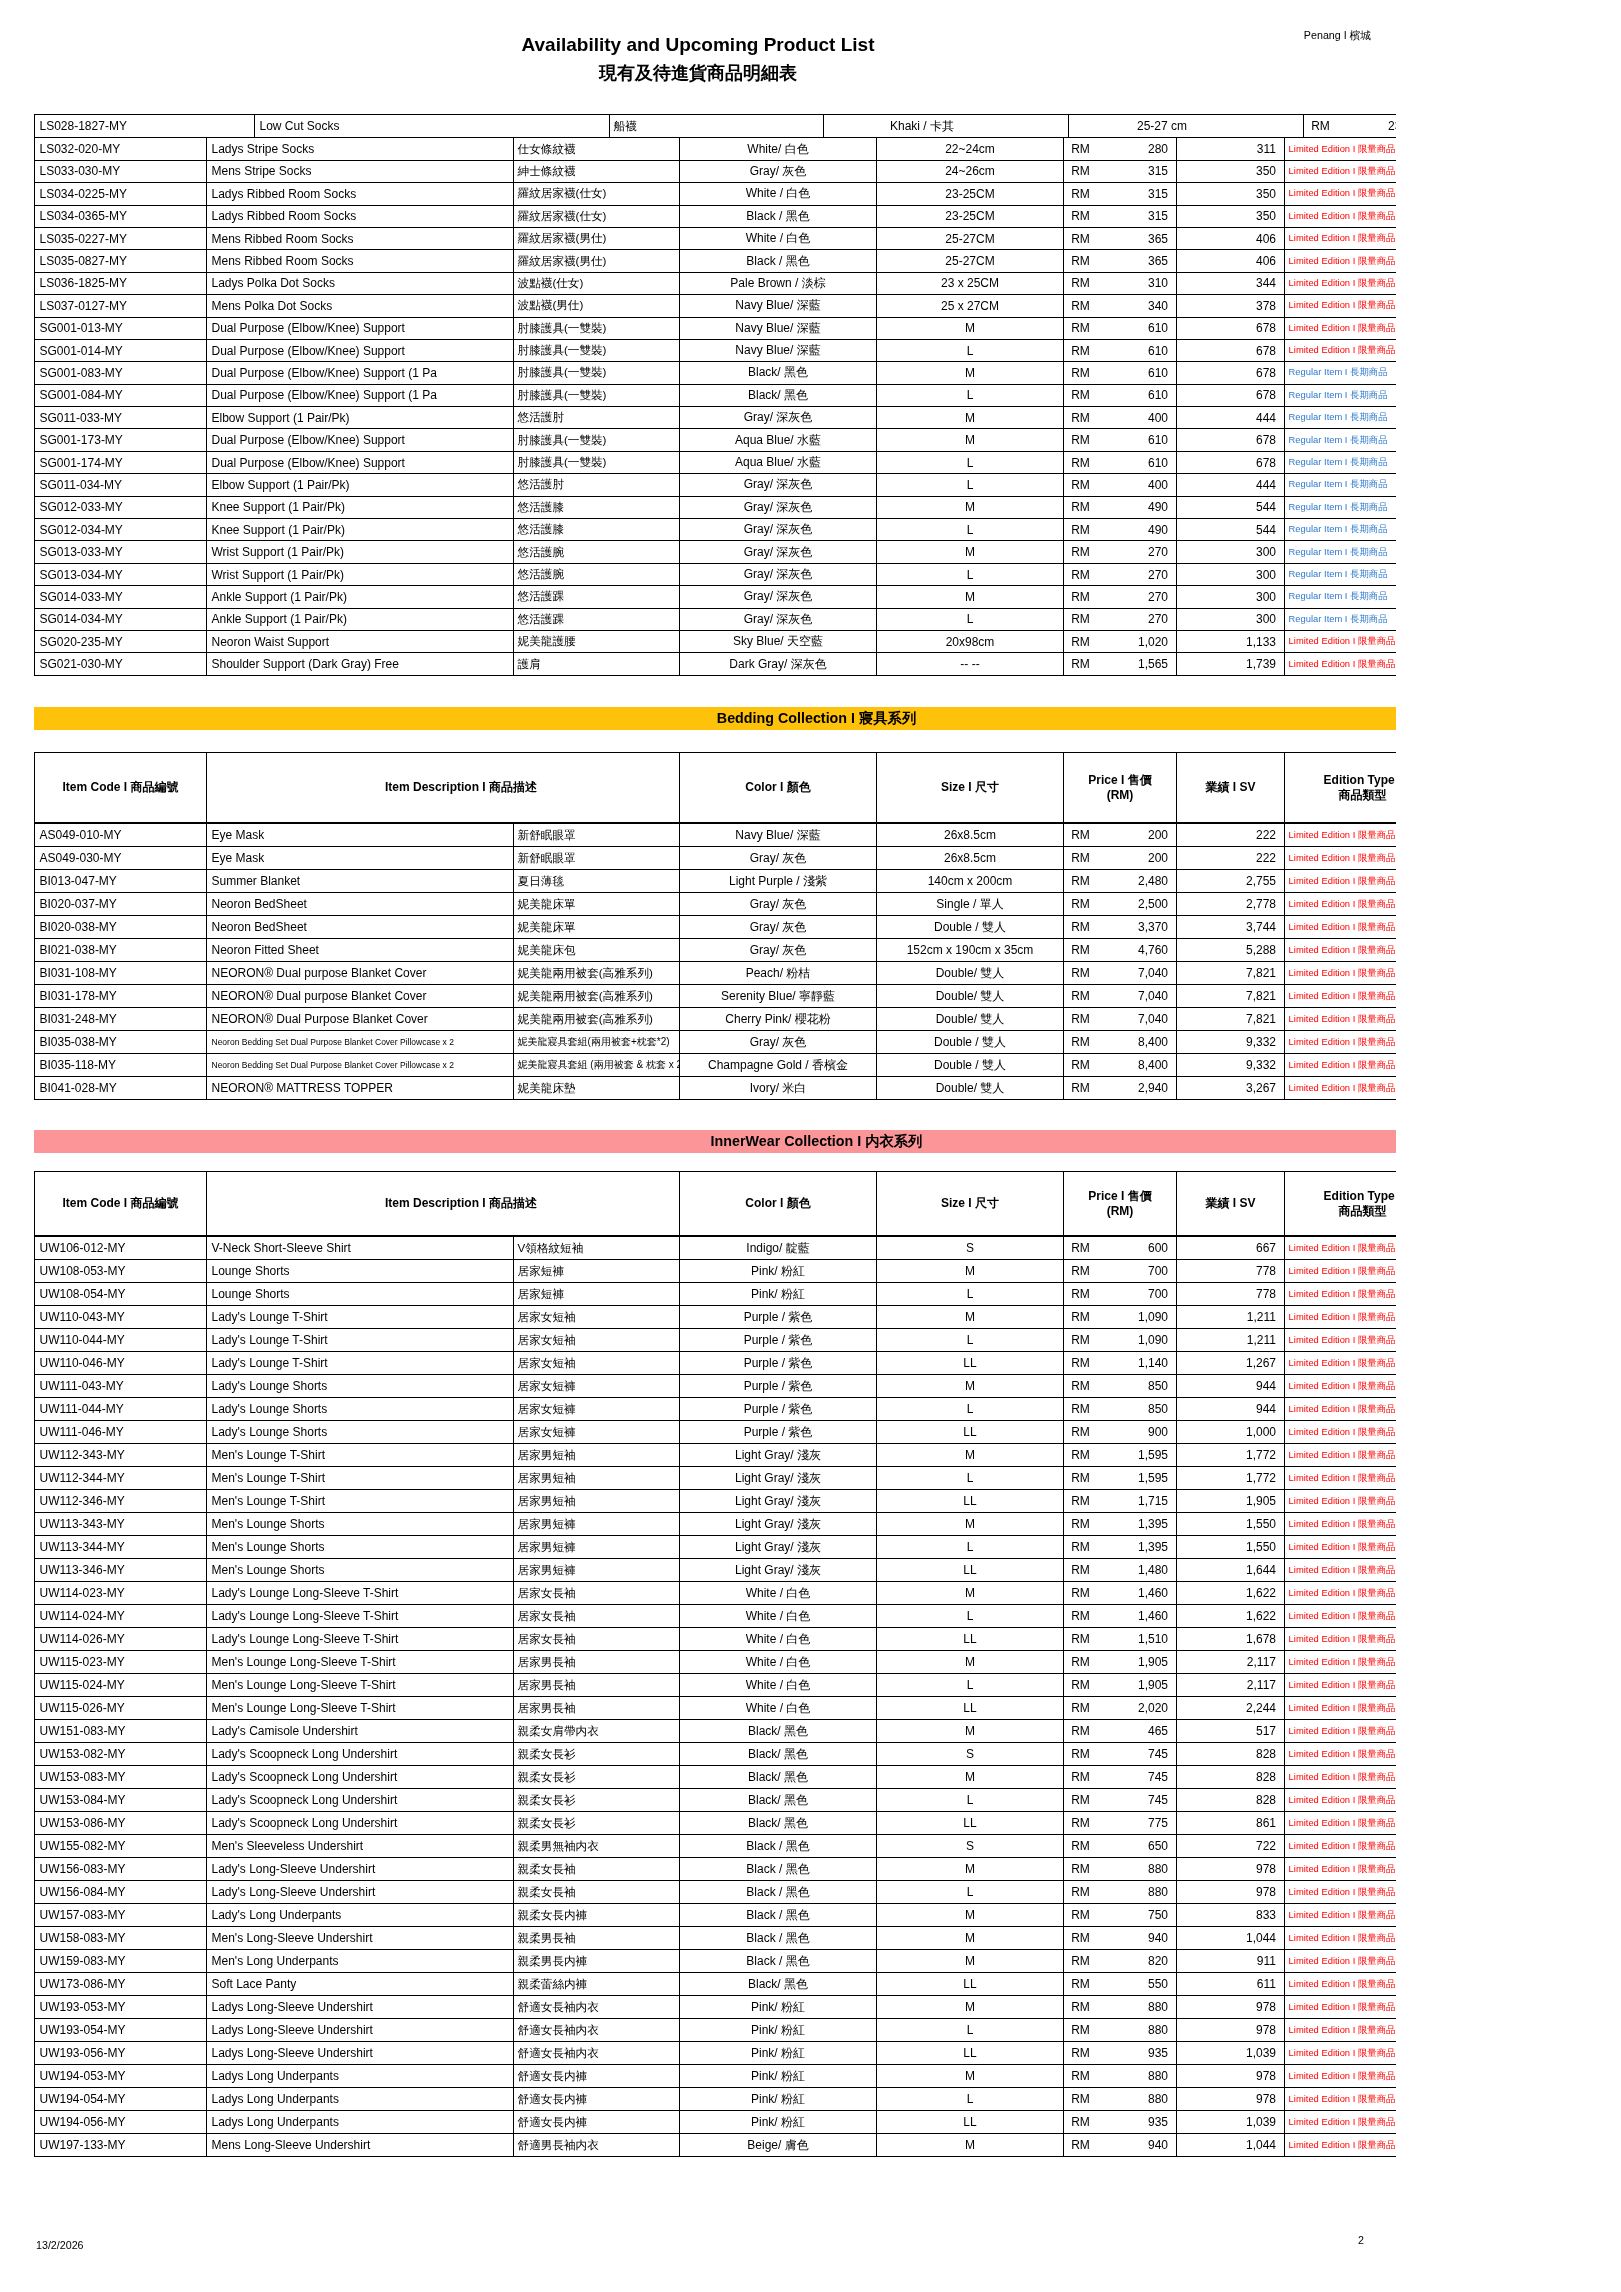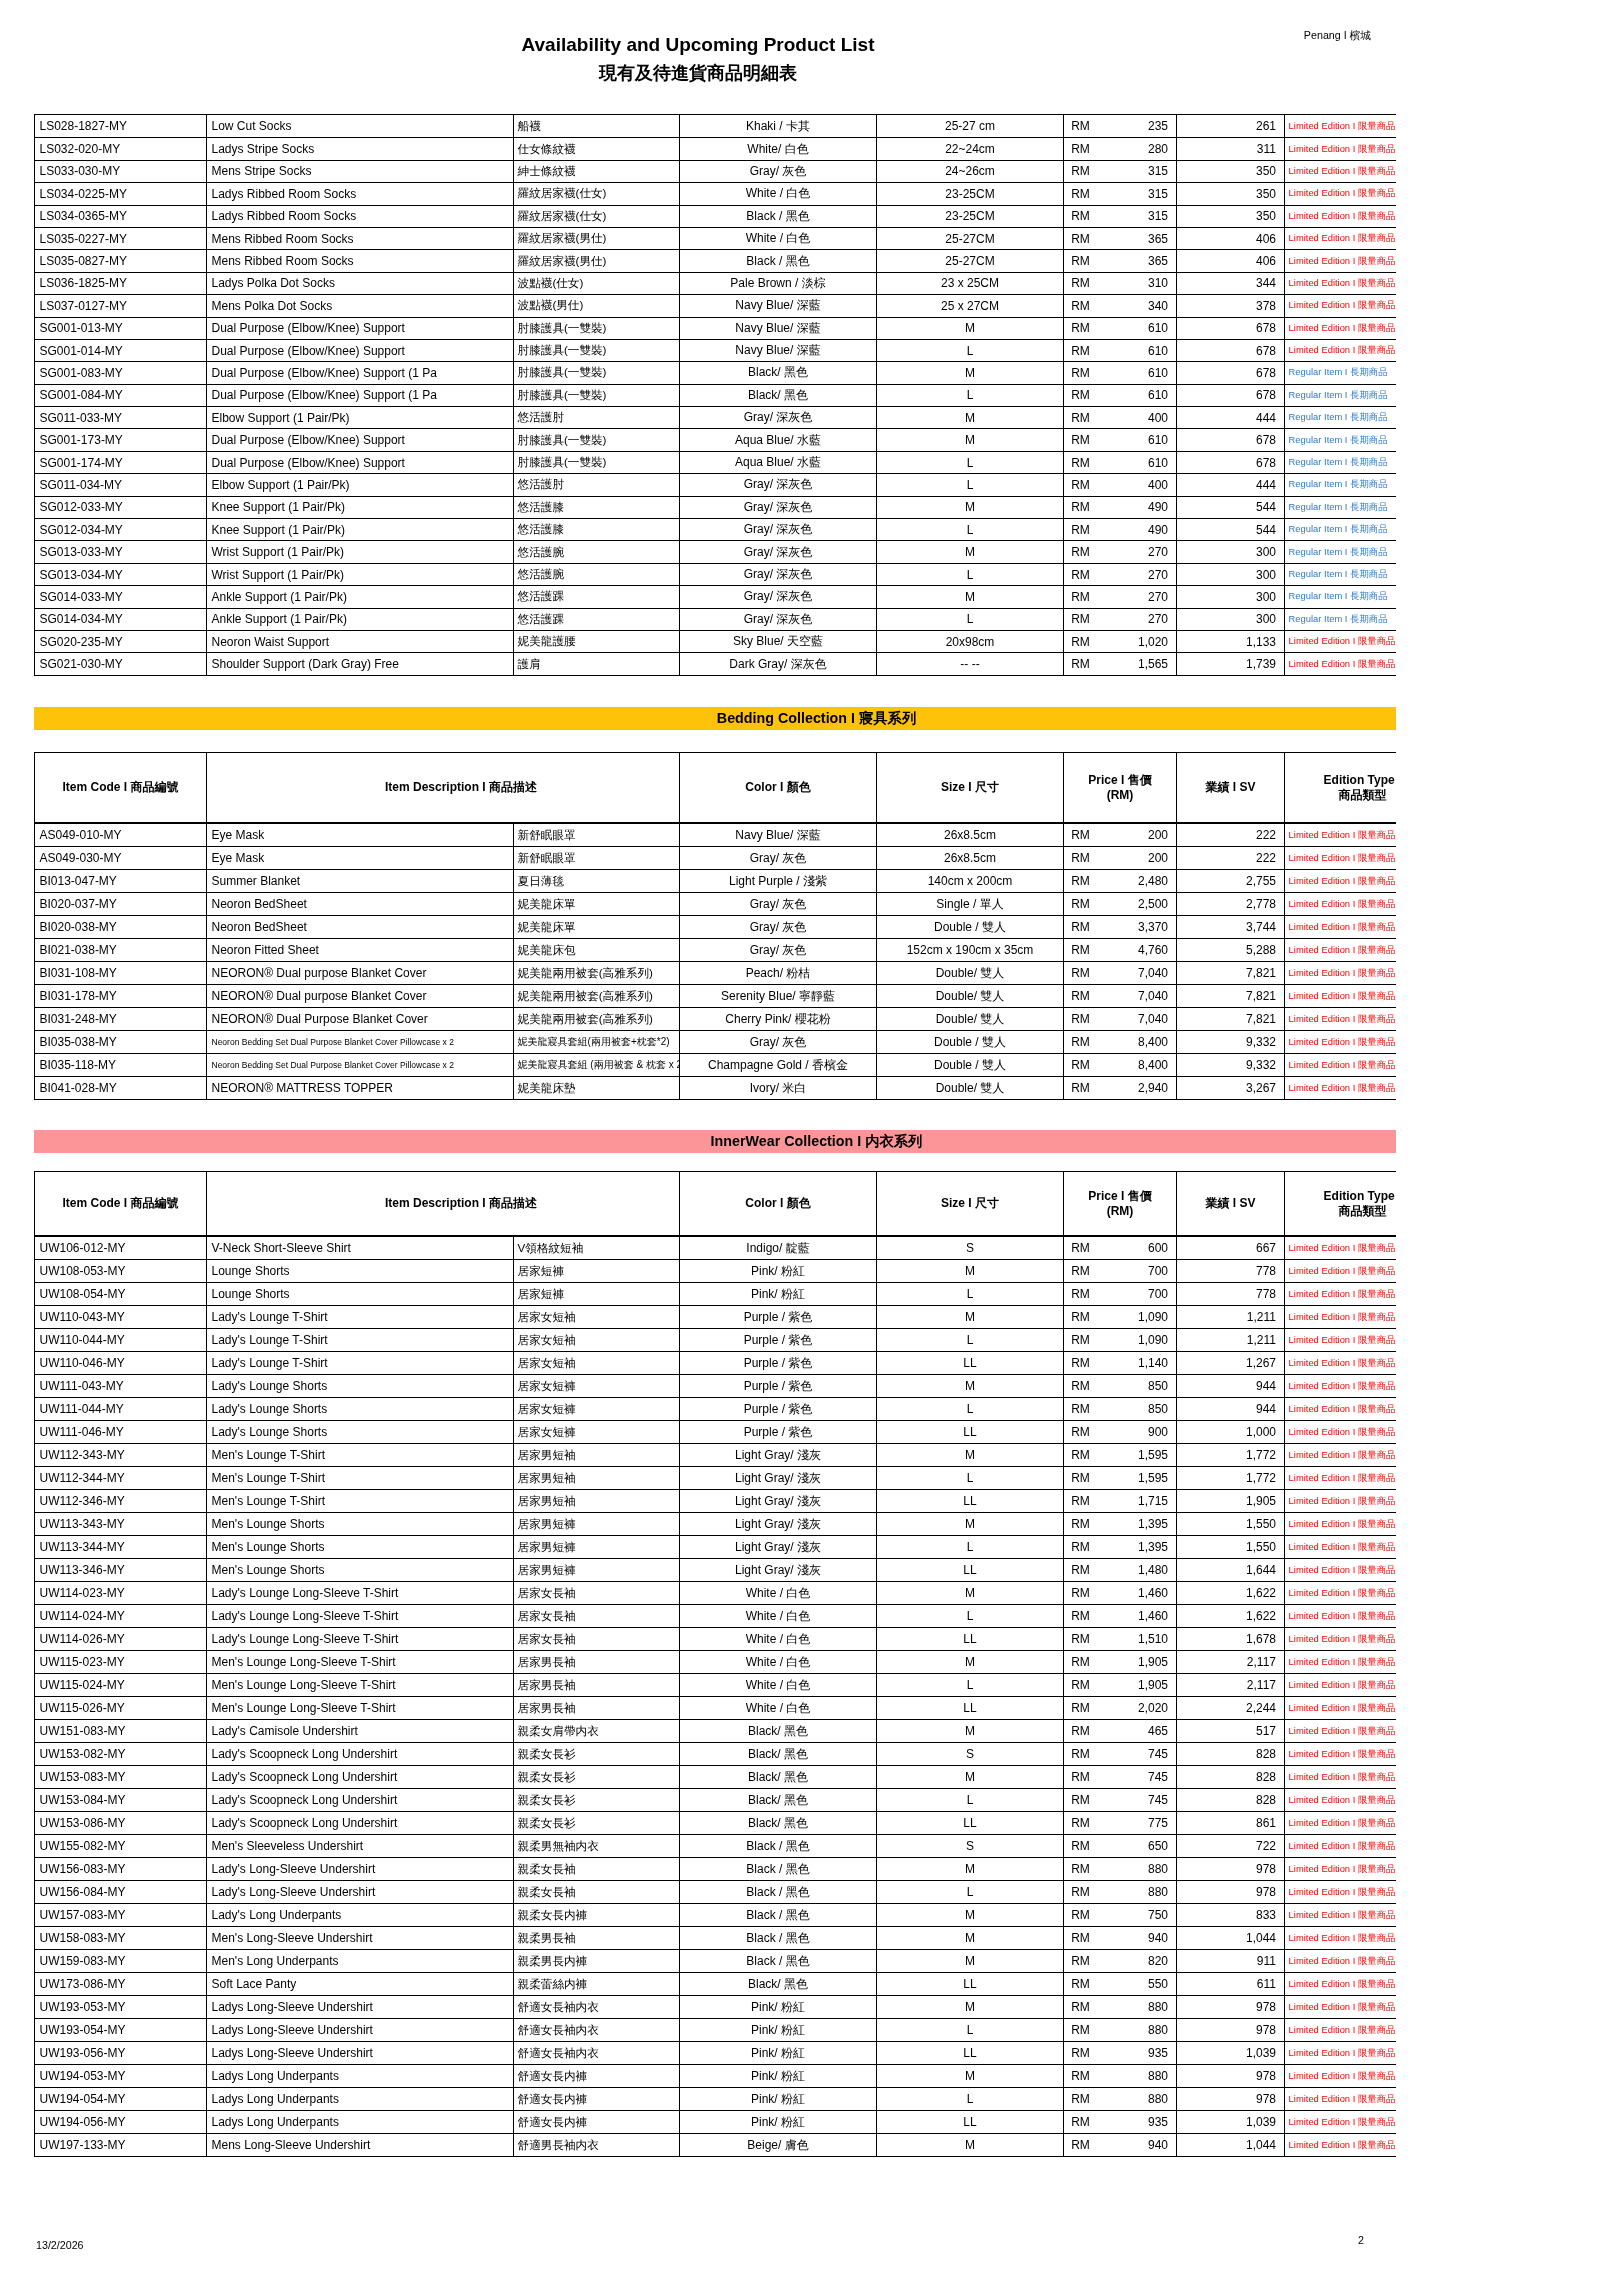--- a/index.html
+++ b/index.html
@@ -4,21 +4,21 @@
 <style>
   html,body{margin:0;padding:0;background:#fff;}
   .page{position:relative;width:1396px;height:2293px;background:#fff;
         font-family:"Liberation Sans","DejaVu Sans",sans-serif;color:#000;overflow:hidden;}
   .title-en{position:absolute;top:34px;left:0;width:100%;text-align:center;font-size:19px;font-weight:bold;}
   .title-zh{position:absolute;top:61px;left:0;width:100%;text-align:center;font-size:18px;font-weight:bold;}
   .loc{position:absolute;top:29px;right:25px;font-size:10.7px;}
   .tbl{position:absolute;left:34px;width:1565px;border:1.8px solid #000;box-sizing:border-box;}
   .row{display:grid;grid-template-columns:171px 307px 166px 197px 187px 113px 108px 156px 144px;
        height:22.4px;border-top:0.9px solid #000;box-sizing:border-box;}
-  .row:first-child{border-top:none;}
+  .row:first-child{border-top:none;gap:48px;}
   .row.grp{border-top:1.8px solid #000;}
   #table-bedding .row,#table-innerwear .row{height:23px;}
   .hrow{display:grid;grid-template-columns:171px 307px 166px 197px 187px 113px 108px 156px 144px;
        height:70px;border-top:none;border-bottom:1.8px solid #000;box-sizing:border-box;}
   #table-innerwear .hrow{height:64px;}
   .c{border-left:0.9px solid #000;display:flex;align-items:center;overflow:hidden;
      white-space:nowrap;font-size:12px;box-sizing:border-box;}
   .c:first-child{border-left:none;}
   .h{justify-content:center;text-align:center;font-weight:bold;white-space:pre-line;line-height:1.25;}
   .dspan{grid-column:2 / span 2;padding-left:36px;}

